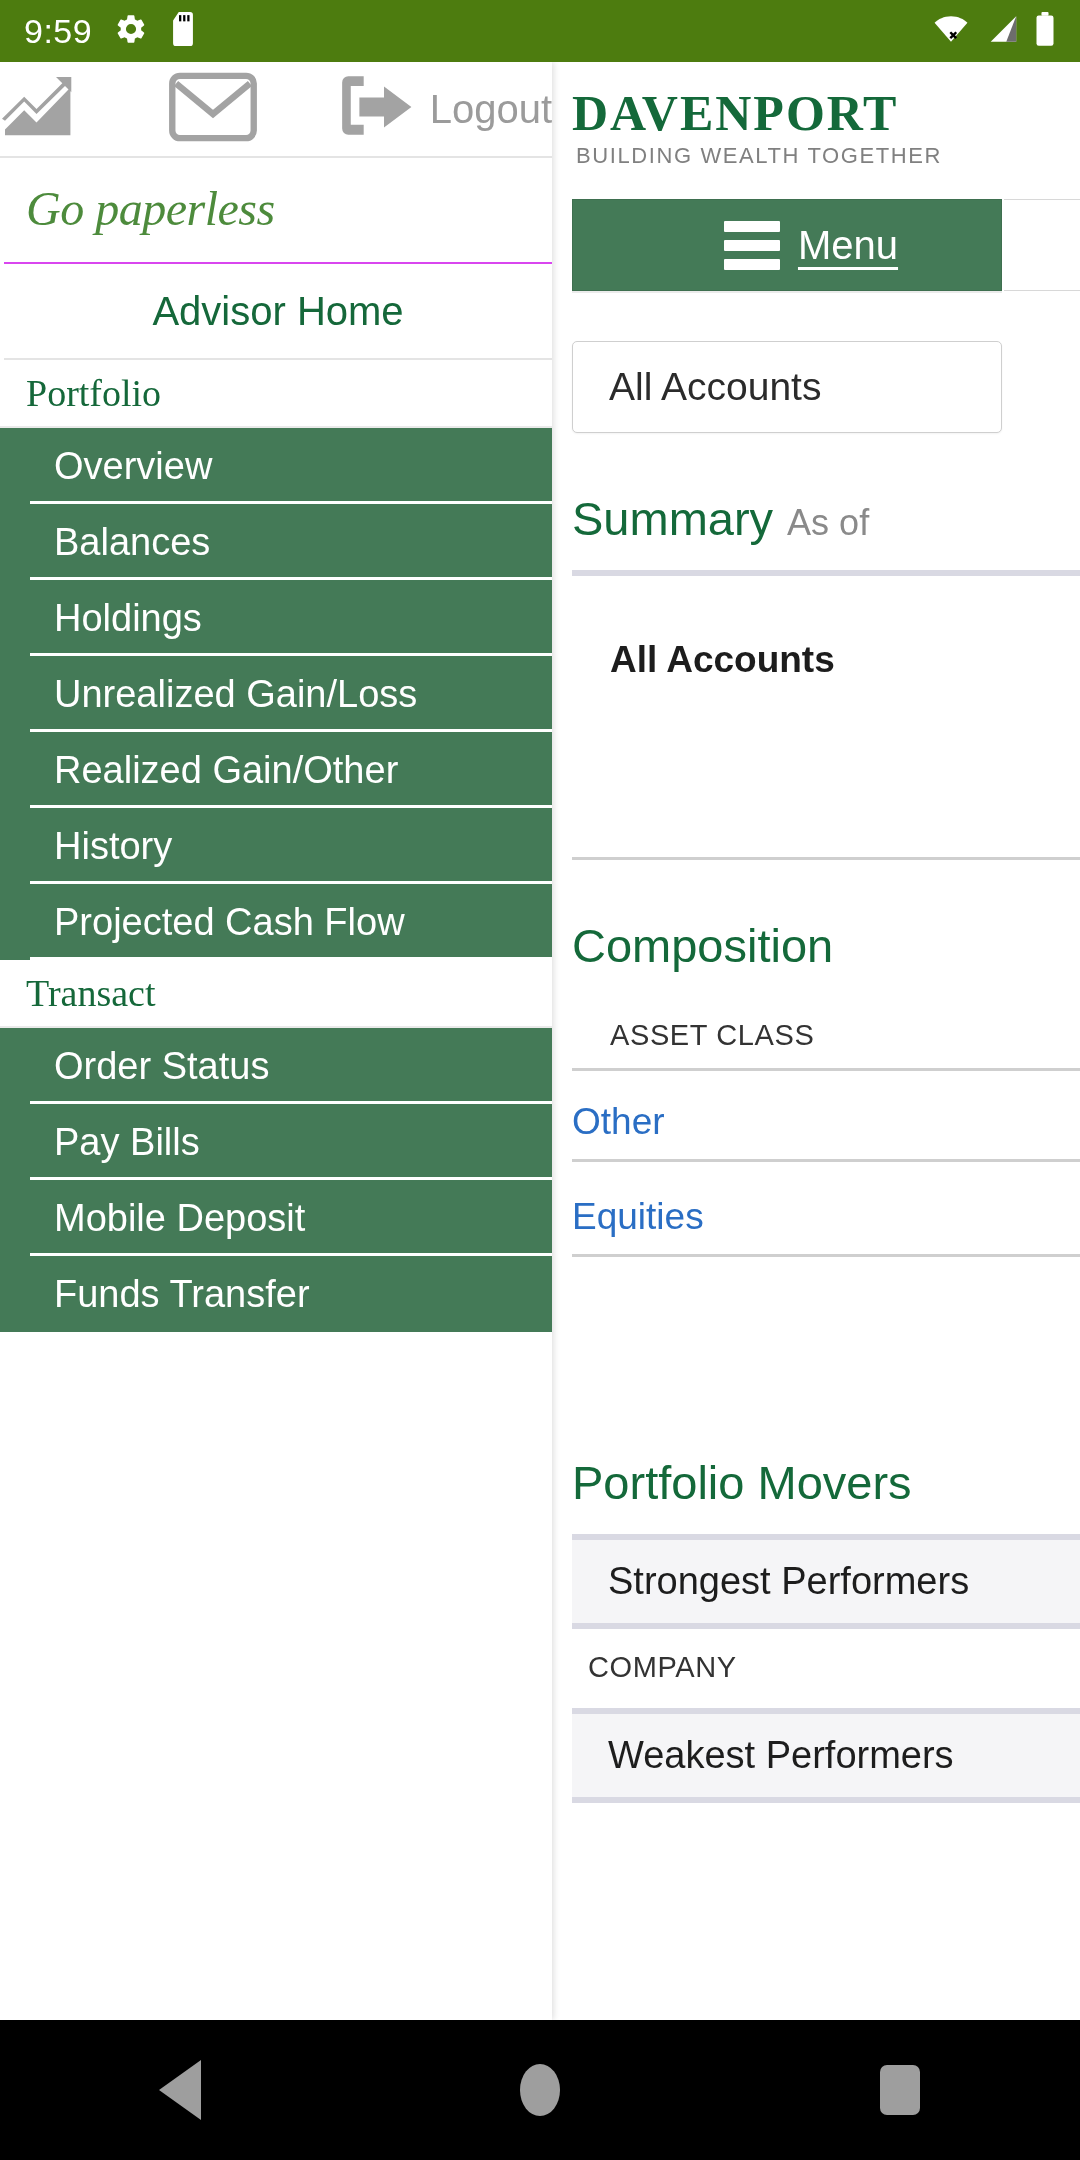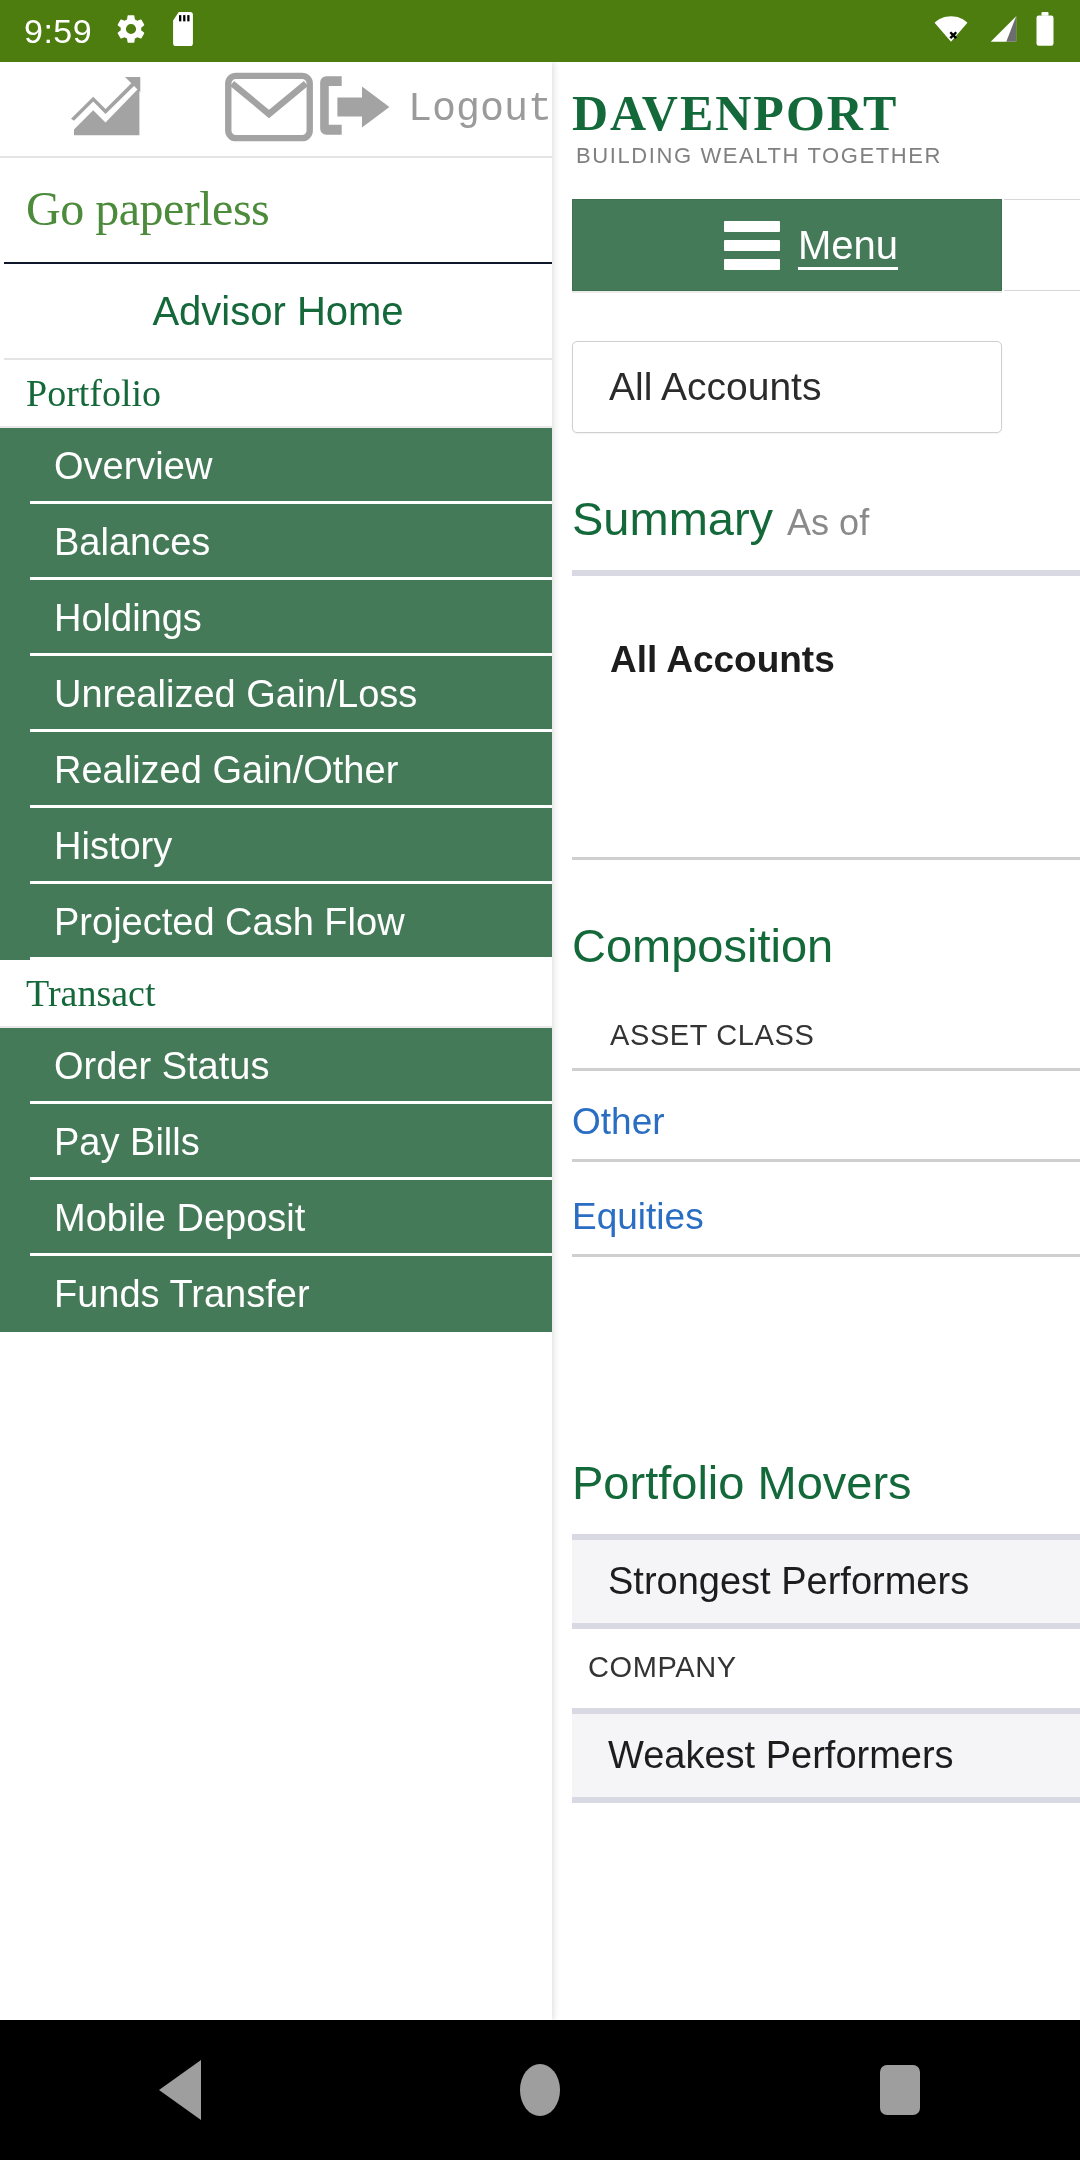--- a/index.html
+++ b/index.html
@@ -96,38 +96,37 @@
   .drawer{
     position:absolute; top:62px; left:0; width:552px; height:1958px;
     background:#ffffff; z-index:40; overflow:hidden;
     box-shadow:2px 0 6px rgba(0,0,0,.12);
   }
 
   .drawer-top{
     height:94px; display:flex; align-items:center;
   }
   .dt-item{
-    flex:1; display:flex; align-items:center; justify-content:flex-end; gap:14px;
+    flex:1; display:flex; align-items:center; justify-content:space-between; gap:14px;
     height:94px;
-    font-family:Liberation Mono, monospace;
   }
   .dt-item.logout{ flex:1.25; }
   .logout-label{ font-size:40px; color:#9b9b9b; }
   .drawer-sep{ height:2px; background:#e4e4e4; }
 
   .paperless{
-    height:100px; display:flex; align-items:center; padding-left:26px;
+    height:100px; display:flex; align-items:center; padding-left:26px;font-style:italic;
   }
   .paperless span{
     font-family:"Liberation Serif", serif; font-size:48px; color:#4d8b3c;
     letter-spacing:-.5px;
   }
 
   .advisor-box{
-    margin:4px 0 0 4px; height:98px; border-top:2px solid #0f172a;
+    margin:4px 0 0 4px; height:98px; border-top:2px solid #d946ef;
     border-bottom:2px solid #e4e4e4;
     display:flex; align-items:center; justify-content:center;
   }
   .advisor-box span{ font-size:40px; color:#15683a; }
 
   .grp-head{
     height:68px; display:flex; align-items:center; padding-left:26px;
     background:#fff; border-bottom:2px solid #eaeaea;
   }
   .grp-head span{ font-size:38px; color:#15683a;font-family:Liberation Serif, serif; }

